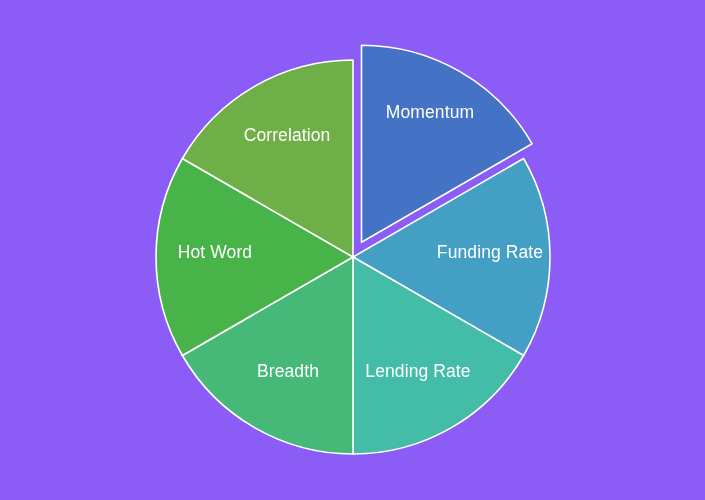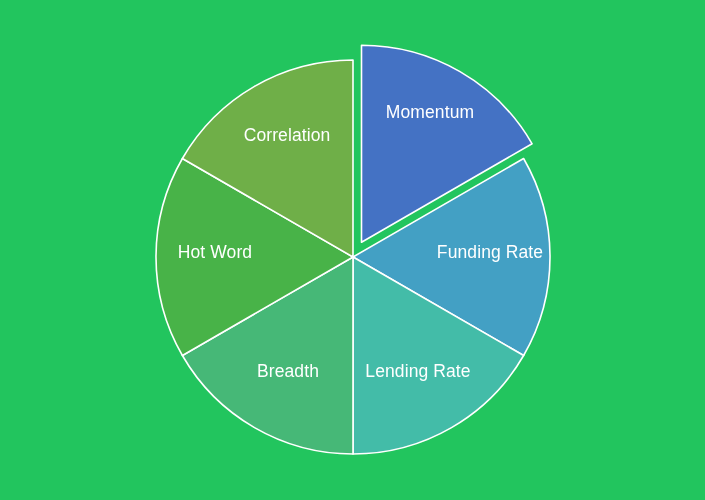--- a/index.html
+++ b/index.html
@@ -10,21 +10,21 @@
   body {
     width: 705px;
     height: 500px;
     font-family: "Liberation Sans", sans-serif;
     overflow: hidden;
   }
   #chart-root {
     position: relative;
     width: 705px;
     height: 500px;
-    background: #22c55e;
+    background: #8b5cf6;
   }
   #pie-svg {
     display: block;
     width: 705px;
     height: 500px;
   }
   .slice-label {
     font-family: "Liberation Sans", sans-serif;
     font-size: 17.5px;
     fill: #ffffff;

